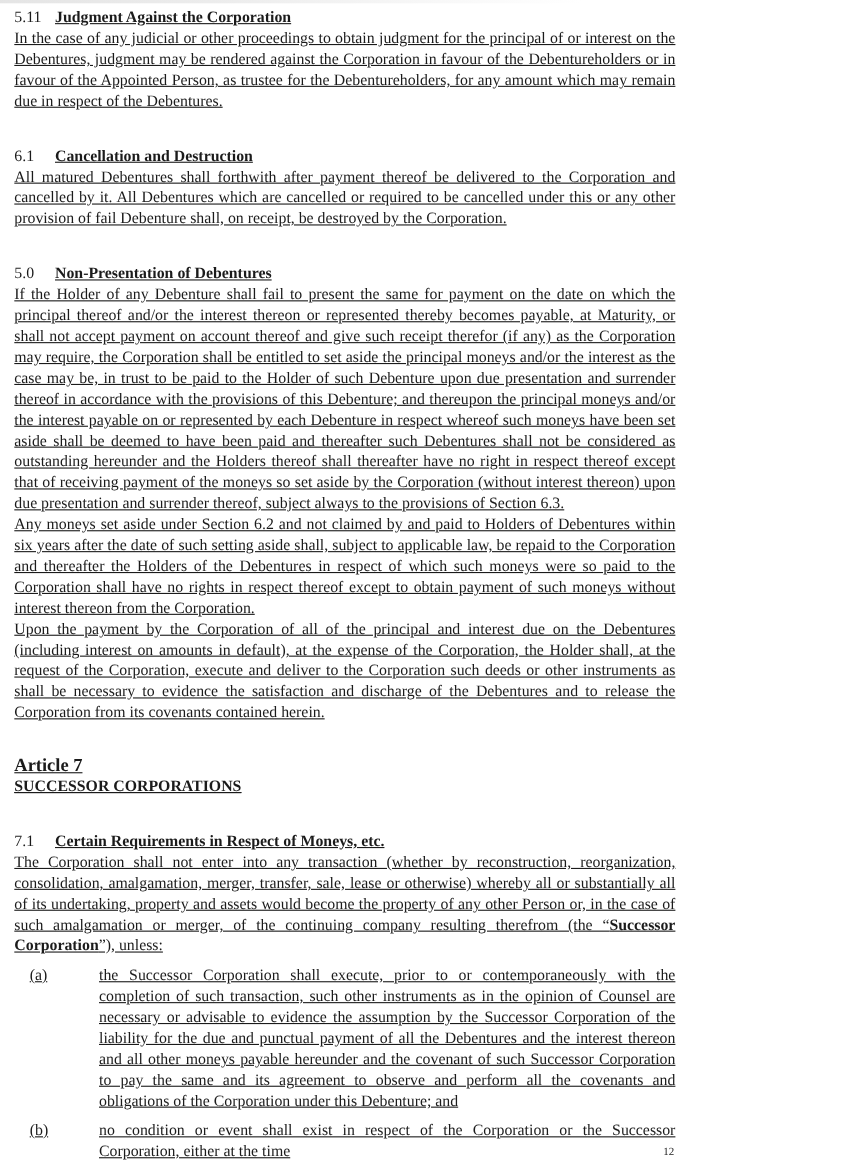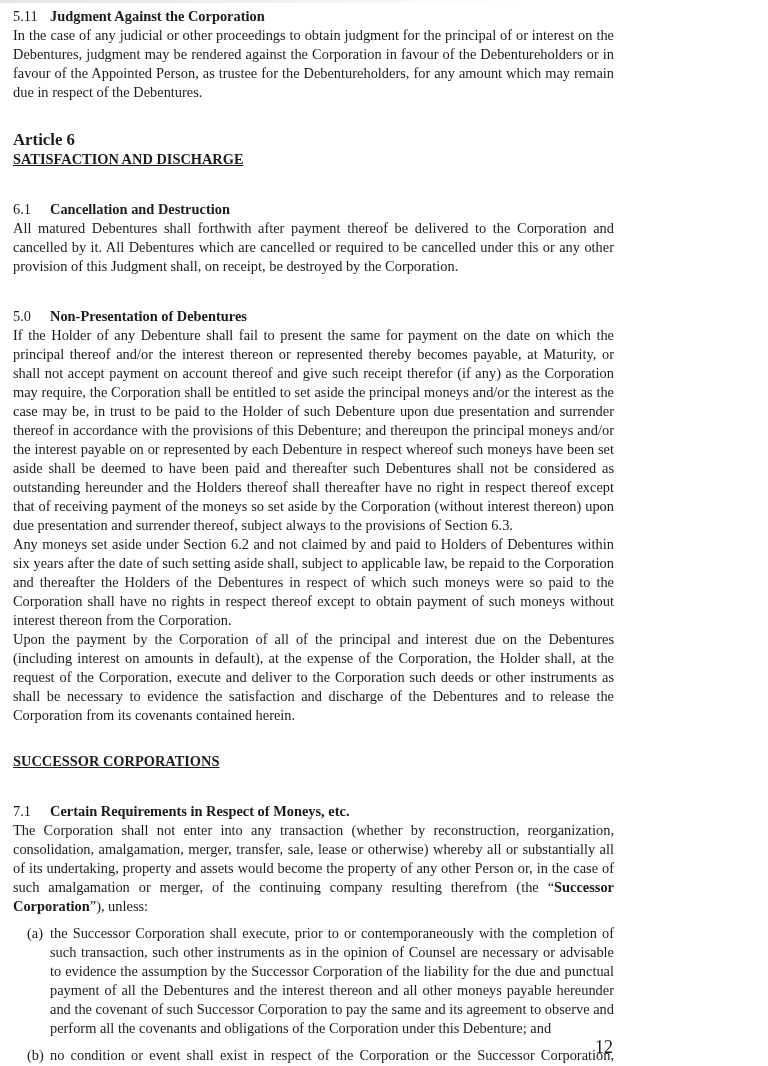--- a/index.html
+++ b/index.html
@@ -13,20 +13,21 @@
     color: #1b1b1b;
   }
   .page {
     position: relative;
     box-sizing: border-box;
     width: 628px;
     height: 1066px;
     padding: 7px 14px 0 13px;
     font-size: 14.4px;
     line-height: 19px;
+    text-decoration: underline;
   }
   .scan-artifact {
     position: absolute;
     top: 0; left: 0;
     width: 530px; height: 3px;
     background: linear-gradient(90deg, #cfcfcf 0%, #dedede 40%, #f2f2f2 75%, #ffffff 100%);
     opacity: 0.55;
   }
   .sec-head { white-space: nowrap; }
   .sec-head .num {
@@ -55,61 +56,59 @@
     display: flex;
     margin-top: 8px;
   }
   .list-item .marker {
     flex: 0 0 23px;
     margin-left: 14px;
   }
   .list-item .text {
     flex: 1;
     text-align: justify;
+    margin-left: 40px;
   }
   .bold-inline { font-weight: bold; }
   .page-number {
     position: absolute;
     top: 1038px;
     right: 15px;
-    font-size: 18px;
+    font-size: 10px;
   }
 </style>
 </head>
 <body>
 
 <div class="page">
 
   <div class="scan-artifact"></div>
 
   <div class="sec-head">
     <span class="num">5.11</span><span class="title">Judgment Against the Corporation</span>
   </div>
   <p class="body">In the case of any judicial or other proceedings to obtain judgment for the principal of or interest on the Debentures, judgment may be rendered against the Corporation in favour of the Debentureholders or in favour of the Appointed Person, as trustee for the Debentureholders, for any amount which may remain due in respect of the Debentures.</p>
 
-  <div class="article">
-    <div class="article-label">Article 6</div>
-    <div class="article-heading">SATISFACTION AND DISCHARGE</div>
-  </div>
 
   <div class="sec-head sec">
     <span class="num">6.1</span><span class="title">Cancellation and Destruction</span>
   </div>
-  <p class="body">All matured Debentures shall forthwith after payment thereof be delivered to the Corporation and cancelled by it.  All Debentures which are cancelled or required to be cancelled under this or any other provision of this Judgment shall, on receipt, be destroyed by the Corporation.</p>
+  <p class="body">All matured Debentures shall forthwith after payment thereof be delivered to the Corporation and cancelled by it.  All Debentures which are cancelled or required to be cancelled under this or any other provision of fail Debenture shall, on receipt, be destroyed by the Corporation.</p>
 
   <div class="sec-head sec">
     <span class="num">5.0</span><span class="title">Non-Presentation of Debentures</span>
   </div>
   <p class="body">If the Holder of any Debenture shall fail to present the same for payment on the date on which the principal thereof and/or the interest thereon or represented thereby becomes payable, at Maturity, or shall not accept payment on account thereof and give such receipt therefor (if any) as the Corporation may require, the Corporation shall be entitled to set aside the principal moneys and/or the interest as the case may be, in trust to be paid to the Holder of such Debenture upon due presentation and surrender thereof in accordance with the provisions of this Debenture; and thereupon the principal moneys and/or the interest payable on or represented by each Debenture in respect whereof such moneys have been set aside shall be deemed to have been paid and thereafter such Debentures shall not be considered as outstanding hereunder and the Holders thereof shall thereafter have no right in respect thereof except that of receiving payment of the moneys so set aside by the Corporation (without interest thereon) upon due presentation and surrender thereof, subject always to the provisions of Section 6.3.</p>
 
   <p class="body">Any moneys set aside under Section 6.2 and not claimed by and paid to Holders of Debentures within six years after the date of such setting aside shall, subject to applicable law, be repaid to the Corporation and thereafter the Holders of the Debentures in respect of which such moneys were so paid to the Corporation shall have no rights in respect thereof except to obtain payment of such moneys without interest thereon from the Corporation.</p>
 
   <p class="body">Upon the payment by the Corporation of all of the principal and interest due on the Debentures (including interest on amounts in default), at the expense of the Corporation, the Holder shall, at the request of the Corporation, execute and deliver to the Corporation such deeds or other instruments as shall be necessary to evidence the satisfaction and discharge of the Debentures and to release the Corporation from its covenants contained herein.</p>
 
   <div class="article">
+    <div class="article-label">Article 7</div>
     <div class="article-heading">SUCCESSOR CORPORATIONS</div>
   </div>
 
   <div class="sec-head sec">
     <span class="num">7.1</span><span class="title">Certain Requirements in Respect of Moneys, etc.</span>
   </div>
   <p class="body"><span>The Corporation shall not enter into any transaction (whether by reconstruction, reorganization, consolidation, amalgamation, merger, transfer, sale, lease or otherwise) whereby all or substantially all of its undertaking, property and assets would become the property of any other Person or, in the case of such amalgamation or merger, of the continuing company resulting therefrom (the “</span><span class="bold-inline">Successor Corporation</span><span>”), unless:</span></p>
 
   <div class="list-item">
     <span class="marker">(a)</span>

